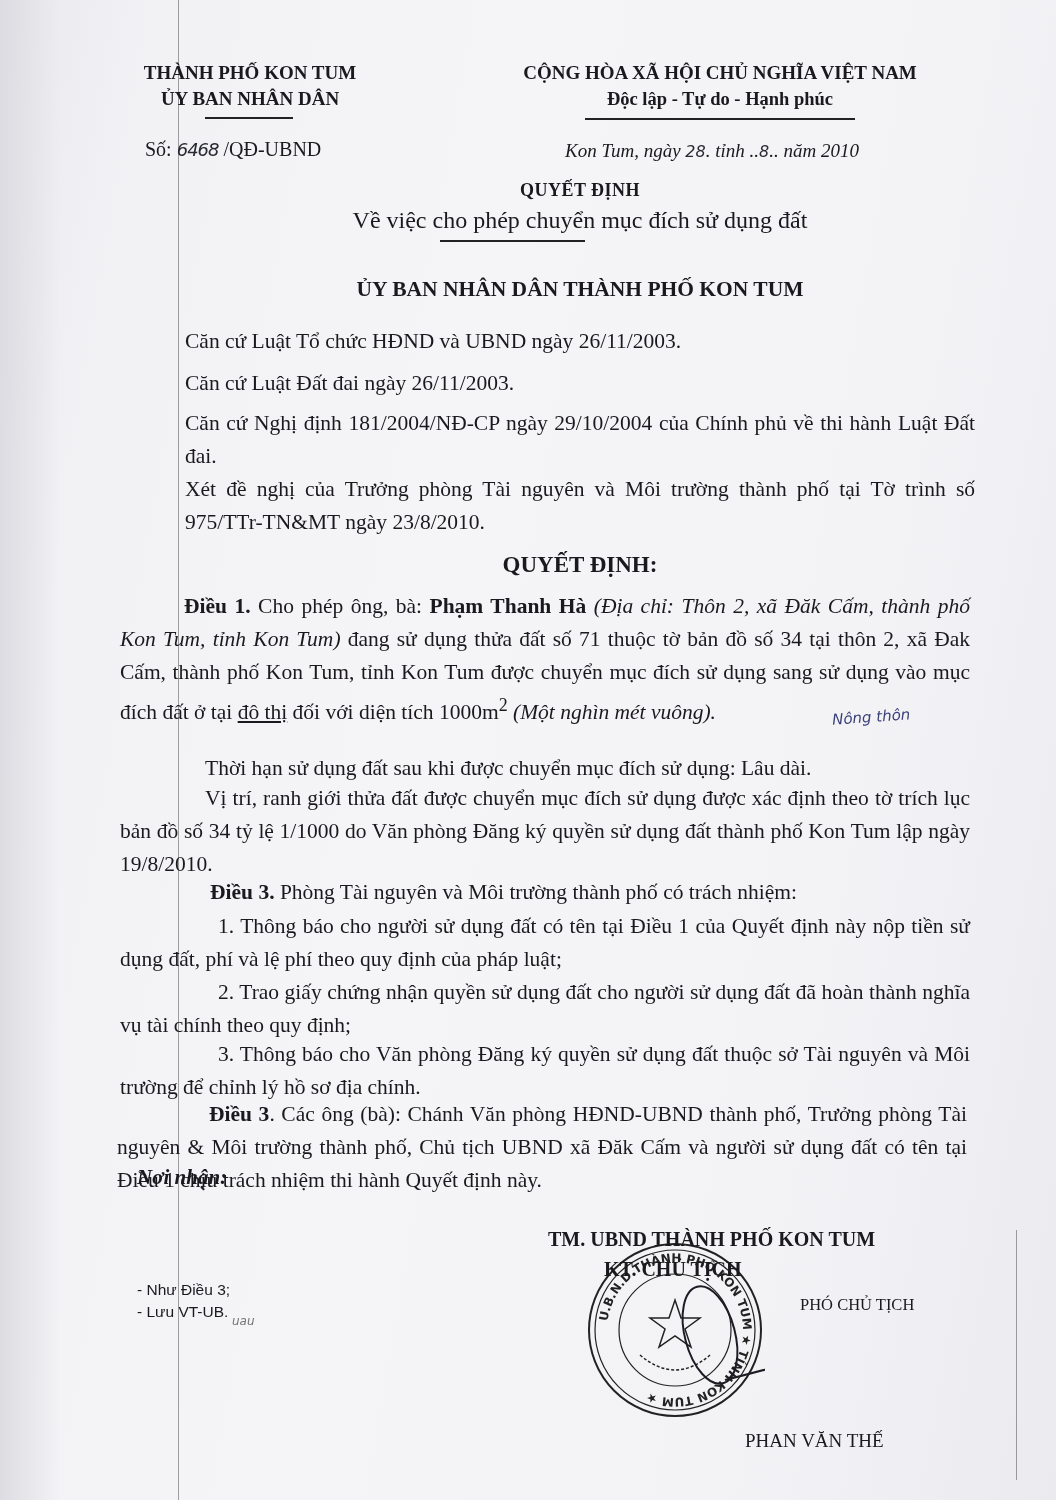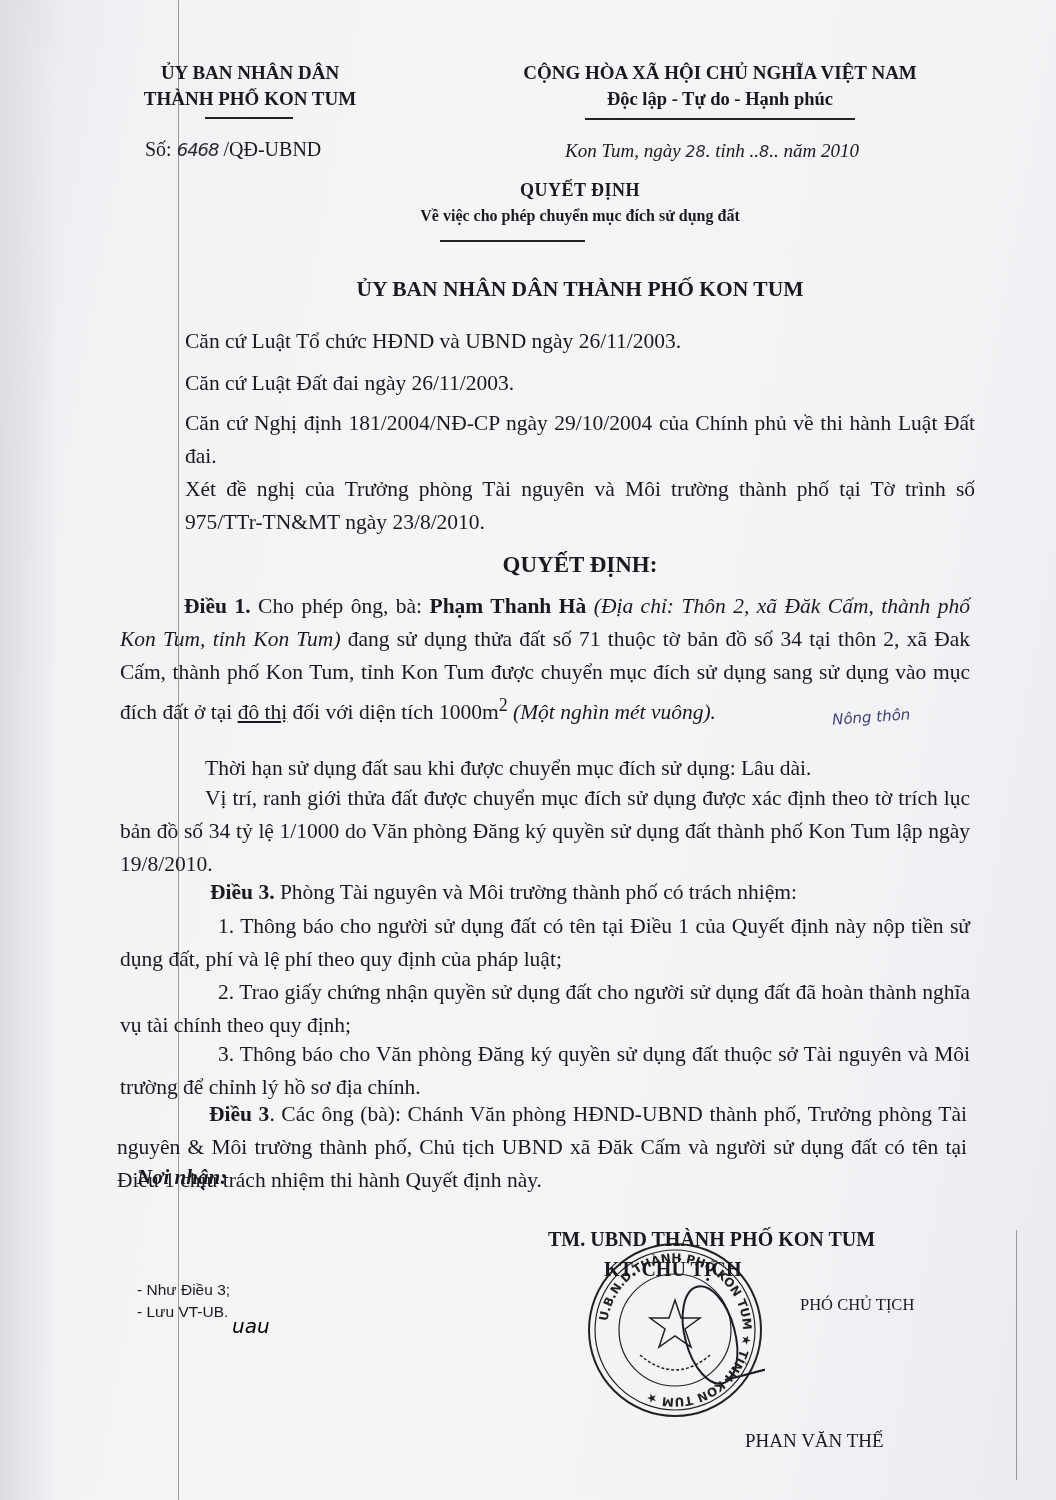--- a/index.html
+++ b/index.html
@@ -16,47 +16,47 @@
   .hdr-left { left:110px; top:60px; width:280px; text-align:center; font-weight:bold; font-size:19px; line-height:26px; }
   .hdr-right { left:450px; top:60px; width:540px; text-align:center; font-weight:bold; font-size:19px; line-height:26px; }
   .hdr-right .motto { font-size:18.5px; }
   .rule { position:absolute; height:1.5px; background:#222; }
   .so { left:145px; top:138px; font-size:20px; }
   .so .hand { font-family:"DejaVu Sans", sans-serif; font-style:italic; font-size:18px; letter-spacing:-1px; color:#2a2a36; }
   .date { left:565px; top:140px; font-style:italic; font-size:19px; }
   .date .hand { font-family:"DejaVu Sans", sans-serif; font-style:italic; font-size:16px; color:#2a2a36; }
   .center { left:180px; width:800px; text-align:center; }
   .title1 { top:180px; font-weight:bold; font-size:18px; letter-spacing:.5px; }
-  .title2 { top:207px; font-weight:bold; font-size:16px; }
+  .title2 { top:207px; font-weight:normal; font-size:24px; }
   .title3 { top:277px; font-weight:bold; font-size:21.5px; }
   .para { position:absolute; left:185px; width:775px; font-size:21.5px; line-height:33px; text-align:justify; }
   .b { font-weight:bold; }
   .i { font-style:italic; }
   .u { text-decoration:underline; }
   .qd2 { top:552px; font-weight:bold; font-size:23px; }
   .annot { position:absolute; left:832px; top:708px; font-family:"DejaVu Sans", sans-serif; font-size:15px; font-style:italic; color:#3b3f78; transform:rotate(-4deg); }
   .noi { left:137px; top:1165px; font-weight:bold; font-style:italic; font-size:21px; }
   .recip { left:137px; font-size:15.5px; font-family:"Liberation Sans", sans-serif;margin-top:11px; }
-  .initials { left:232px; top:1314px; font-family:"DejaVu Sans", sans-serif; font-style:italic; font-size:20px; color:#000000; }
+  .initials { left:232px; top:1314px; font-family:"DejaVu Sans", sans-serif; font-style:italic; font-size:12px; color:#737373; }
   .sig-org { left:548px; top:1228px; font-weight:bold; font-size:20px; }
   .sig-kt { left:604px; top:1258px; font-weight:bold; font-size:20px; }
   .sig-role { left:800px; top:1295px; font-size:16.5px; }
   .sig-name { left:745px; top:1430px; font-size:19px; }
   .stamp { position:absolute; left:585px; top:1240px; width:180px; height:180px; }
 </style>
 </head>
 <body>
 
 <div class="fold-left"></div>
 <div class="vline" style="left:178px;top:0;height:1500px;"></div>
 <div class="vline" style="left:1016px;top:1230px;height:250px;"></div>
 
 <div class="abs hdr-left">
+  <div>THÀNH PHỐ KON TUM</div>
   <div>ỦY BAN NHÂN DÂN</div>
-  <div>THÀNH PHỐ KON TUM</div>
 </div>
 <div class="rule" style="left:205px;top:117px;width:88px;"></div>
 
 <div class="abs hdr-right">
   <div>CỘNG HÒA XÃ HỘI CHỦ NGHĨA VIỆT NAM</div>
   <div class="motto">Độc lập - Tự do - Hạnh phúc</div>
 </div>
 <div class="rule" style="left:585px;top:118px;width:270px;"></div>
 
 <div class="abs so">

